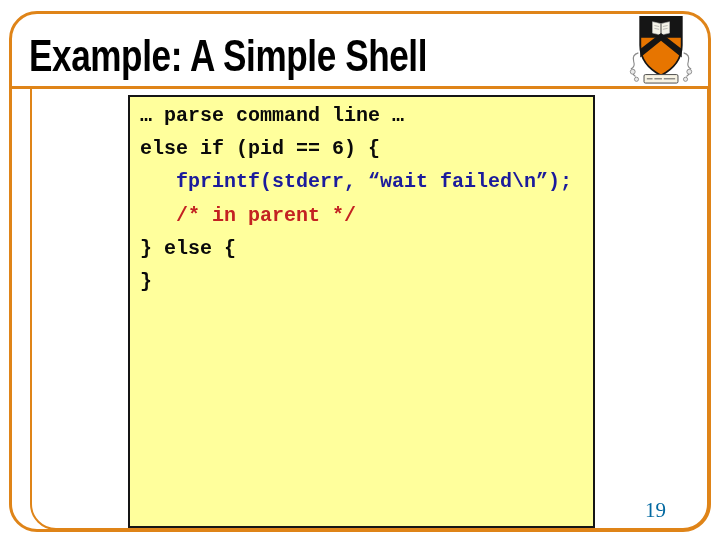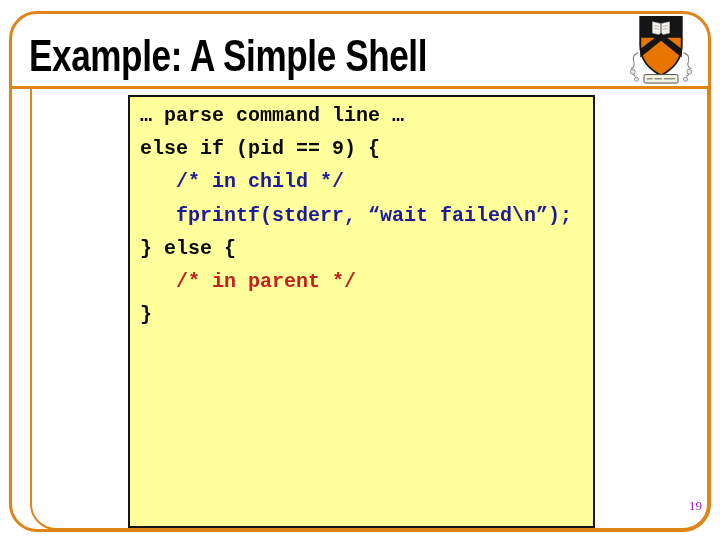--- a/index.html
+++ b/index.html
@@ -21,22 +21,22 @@
   .logo{position:absolute;left:628px;top:13px;width:66px;height:76px;}
   
   .code-box{position:absolute;left:128px;top:95px;width:467px;height:433px;
     background:var(--code_bg);border:2px solid #151515;box-sizing:border-box;
     padding:2px 0 0 10px;overflow:hidden;}
   .code-line{height:33.2px;display:flex;align-items:center;white-space:pre;
     font-family:"Liberation Mono",monospace;font-size:20px;font-weight:bold;}
   .c-black{color:var(--black);}
   .c-navy{color:var(--navy);}
   .c-red{color:var(--red);}
-  .page-number{position:absolute;left:676px;top:498px;width:26px;text-align:right;
-    font-family:"Liberation Serif",serif;font-size:13px;color:#a21caf;}
+  .page-number{position:absolute;left:640px;top:498px;width:26px;text-align:right;
+    font-family:"Liberation Serif",serif;font-size:21px;color:#0369a1;}
 </style>
 </head>
 <body>
 
 <div class="slide">
 
   <div class="outer-frame"></div>
   <div class="title-divider"></div>
   <div class="content-frame"></div>
 
@@ -74,24 +74,23 @@
     <g stroke="#555" stroke-width="1">
       <line x1="20" y1="69.5" x2="26" y2="69.5"></line>
       <line x1="28" y1="69.5" x2="36" y2="69.5"></line>
       <line x1="38" y1="69.5" x2="50" y2="69.5"></line>
     </g>
   </svg>
 
   <div class="code-box">
     <div>
         <div class="code-line c-black">… parse command line …</div>
-        <div class="code-line c-black">else if (pid == 9) {</div>
-        <div class="code-line c-navy">   /* in child */</div>
+        <div class="code-line c-black">else if (pid == 6) {</div>
         <div class="code-line c-navy">   fprintf(stderr, “wait failed\n”);</div>
+        <div class="code-line c-red">   /* in parent */</div>
         <div class="code-line c-black">} else {</div>
-        <div class="code-line c-red">   /* in parent */</div>
         <div class="code-line c-black">}</div>
       </div>
   </div>
 
   <div class="page-number">19</div>
 
 </div>
 
 </body></html>

